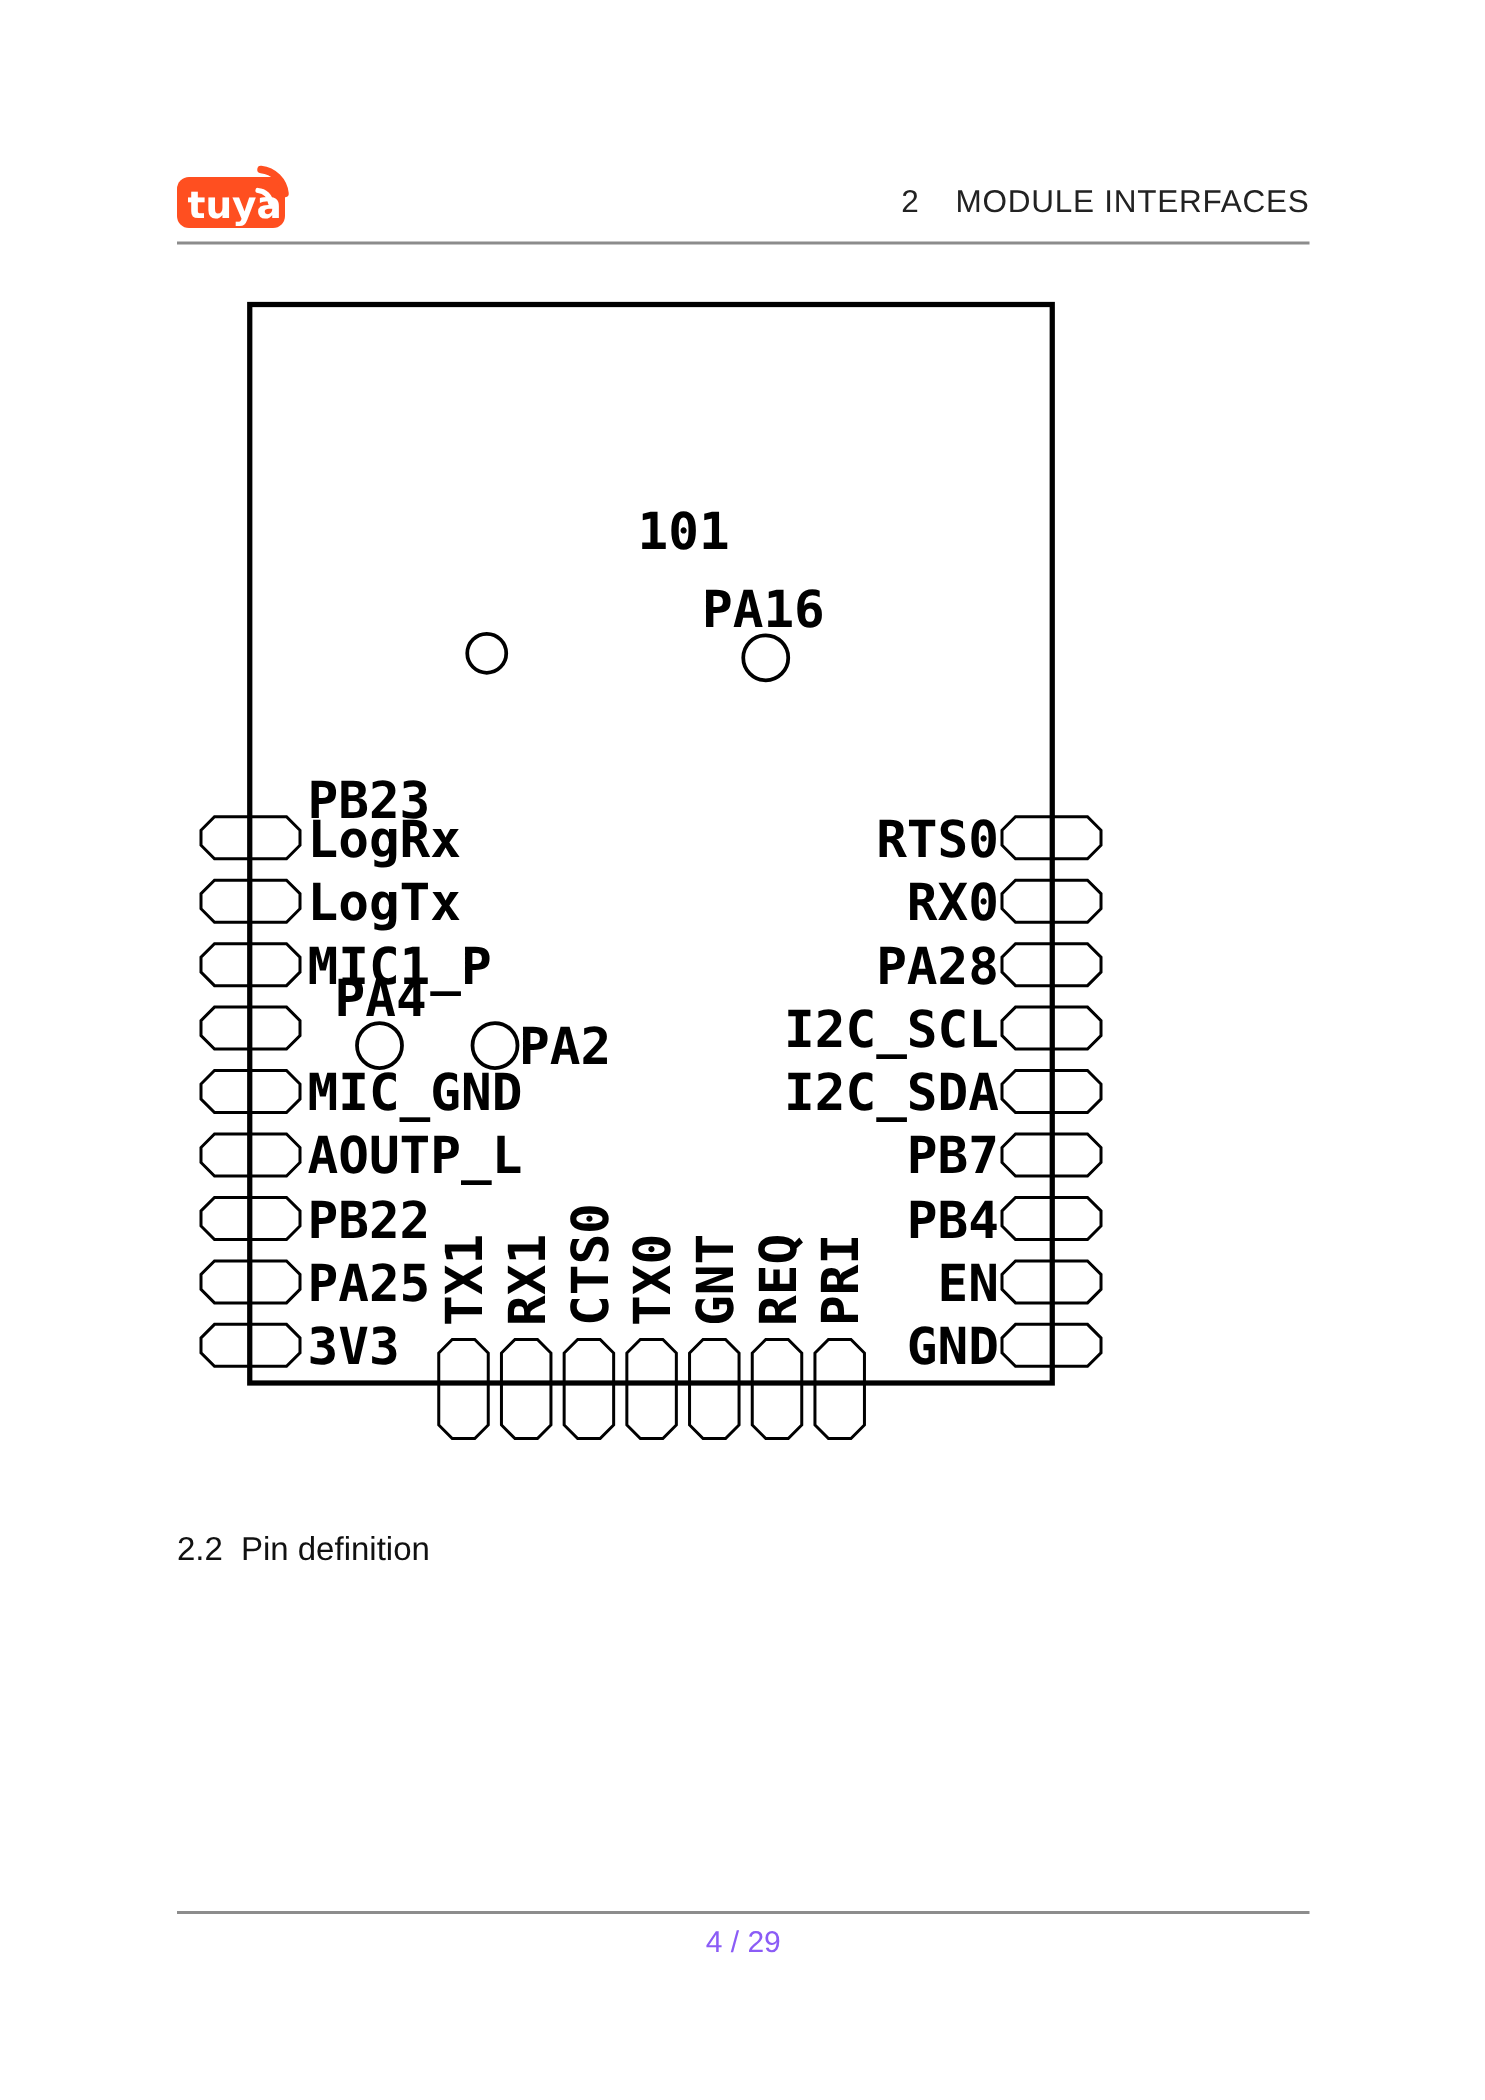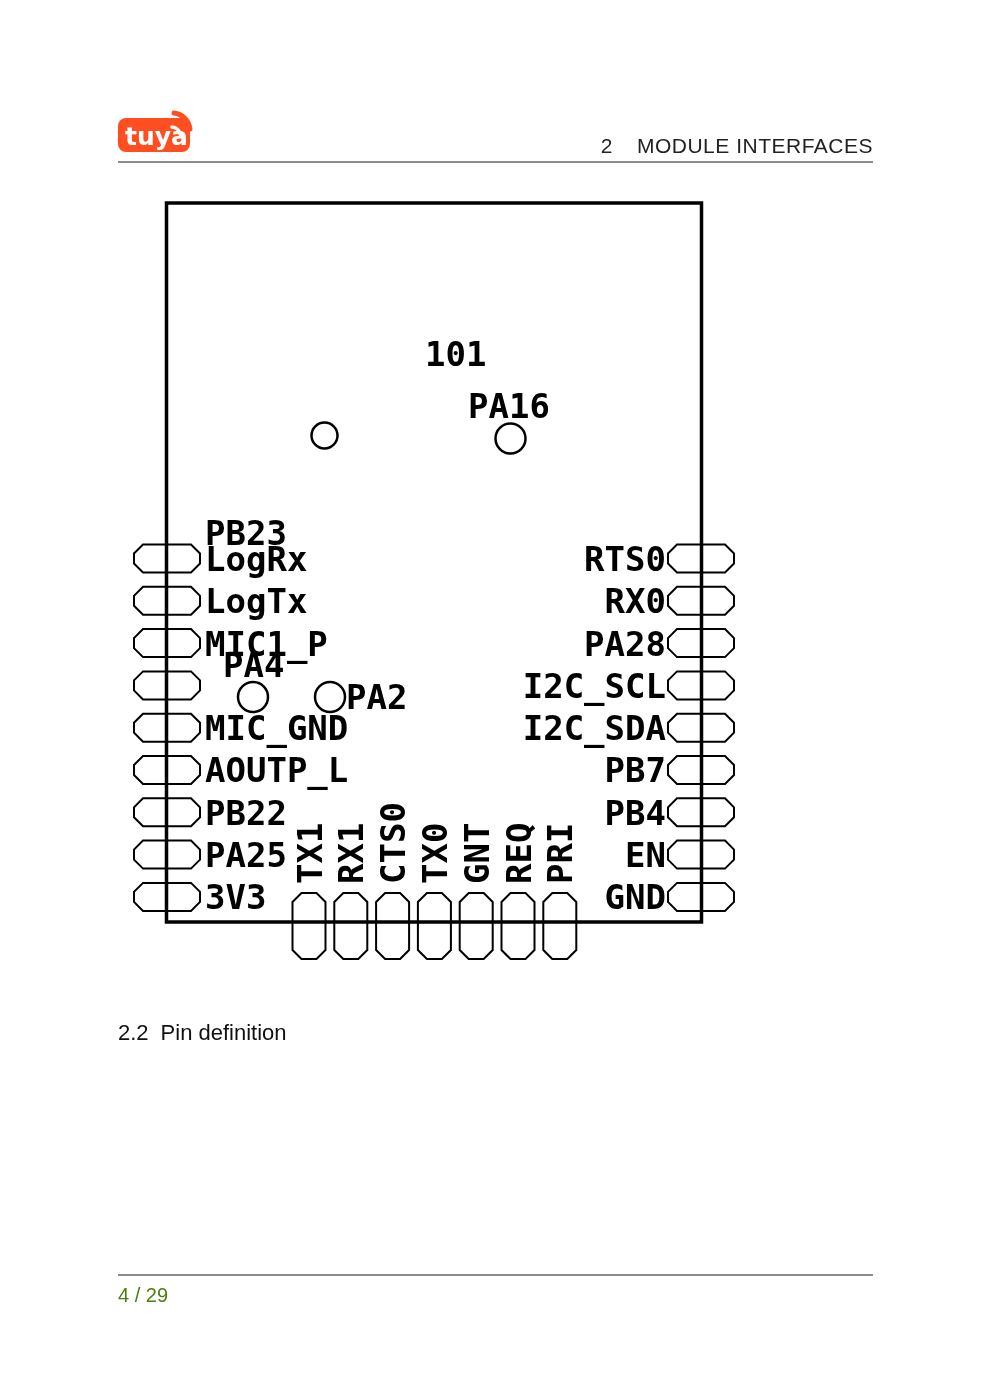--- a/index.html
+++ b/index.html
@@ -7,37 +7,37 @@
     position:relative;
     width:990px;height:1400px;
     background:#ffffff;
     font-family:"Liberation Sans", sans-serif;
     color:#1a1a1a;
     overflow:hidden;
     margin:0 auto;
   }
   .abs{position:absolute;}
   .header-text{
-    left:118px;top:134px;width:755px;
+    left:118px;top:123px;width:755px;
     text-align:right;font-size:21px;color:#222;
     letter-spacing:0.5px;
   }
   .header-text .chapter-num{margin-right:24px;}
   .rule{
     height:2px;background:#8c8c8c;left:118px;width:755px;
   }
   .rule.top{top:161px;}
   .rule.bottom{top:1274px;}
   .section-heading{
     left:118px;top:1020px;font-size:22px;font-weight:normal;color:#111;
   }
   .section-heading .sec-num{margin-right:12px;}
   .footer-text{
-    left:118px;top:1284px;width:755px;
-    font-size:20px;color:#4d7c0f;
+    left:118px;top:1284px;width:755px;text-align:center;
+    font-size:20px;color:#8b5cf6;
   }
   svg text.pin{
     font-family:"DejaVu Sans Mono", monospace;
     font-size:34px;font-weight:bold;fill:#000;
   }
   .diagram-svg{left:0;top:0;}
 </style>
 </head>
 <body>
 

